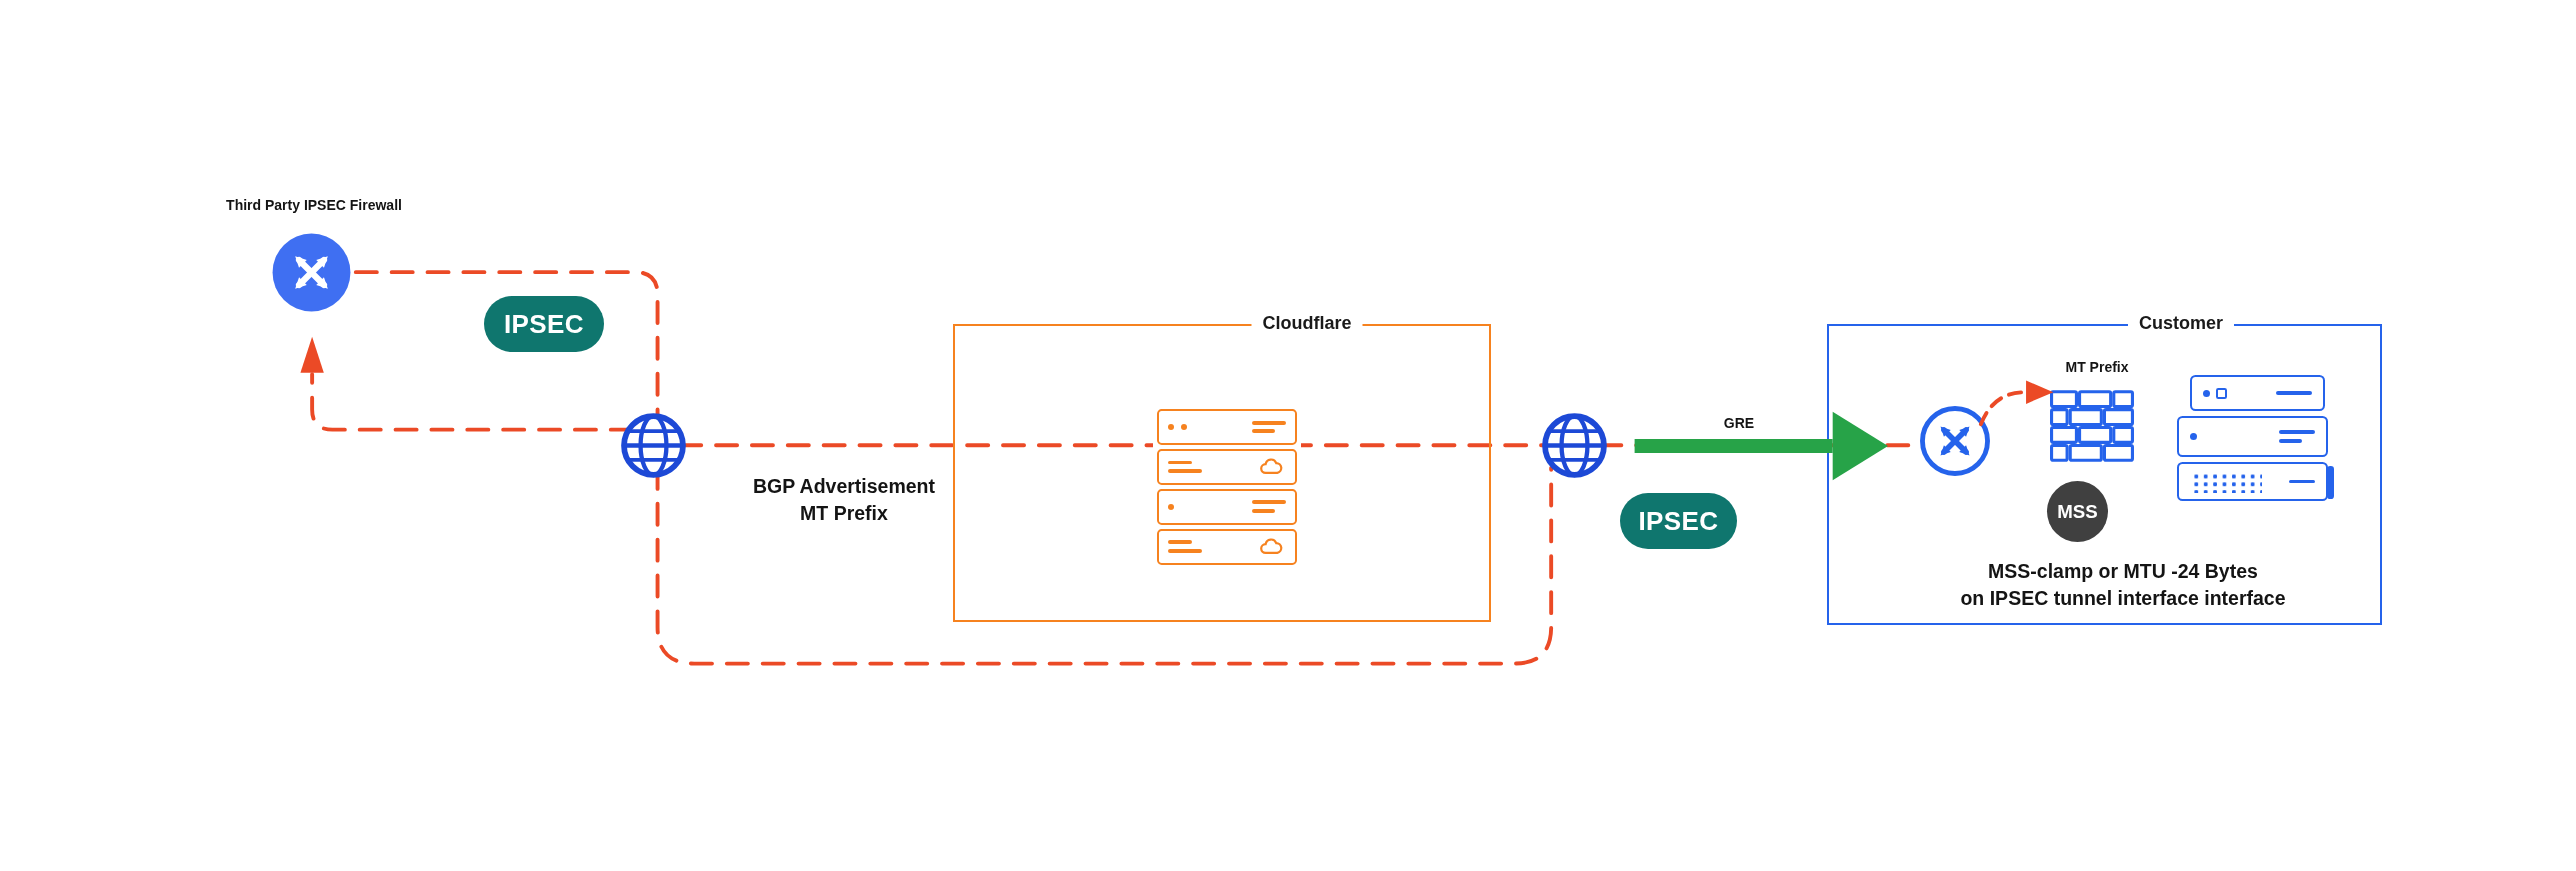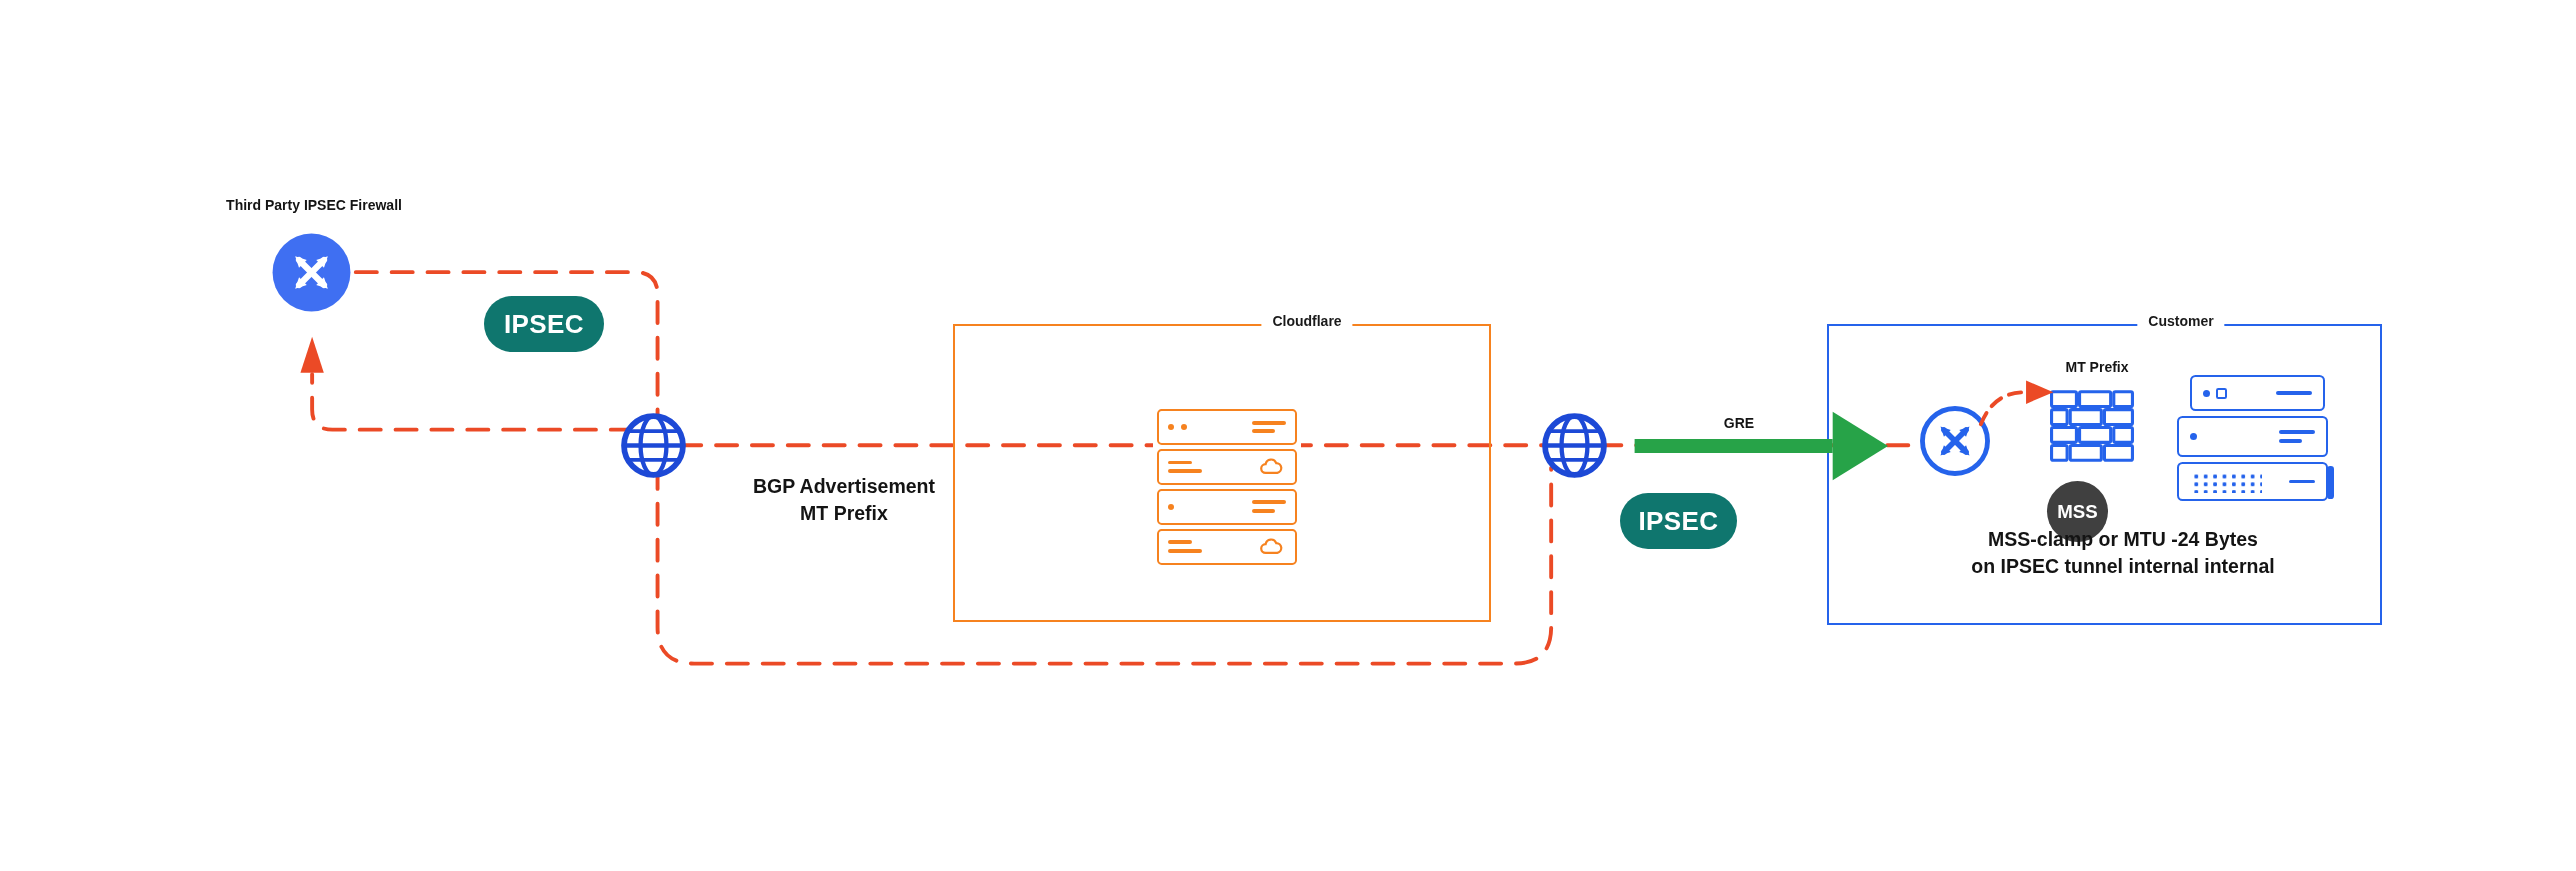--- a/index.html
+++ b/index.html
@@ -11,21 +11,21 @@
     overflow:hidden;
   }
   svg.layer{position:absolute;left:0;top:0;}
   #paths{z-index:2;}
   #overlay2{z-index:20;}
   .icon{position:absolute;z-index:10;}
   .zone{position:absolute;z-index:5;}
   .zlabel{
     position:absolute;top:-13.3px;transform:translateX(-50%);
     background:#ffffff;padding:0 11px;
-    font-weight:700;font-size:14px;color:#1a1a1a;white-space:nowrap;
+    font-weight:700;font-size:18px;color:#1a1a1a;white-space:nowrap;
   }
   .txt{
     position:absolute;z-index:30;transform:translateX(-50%);
     font-weight:700;color:#141414;white-space:nowrap;line-height:1.4;
   }
   .s24{font-size:14px;}
   .s25{font-size:19.5px;}
   .oval{
     position:absolute;z-index:25;
     background:#0f766e;border-radius:779px;
@@ -250,19 +250,19 @@
 
   <div class="txt s25" style="left:844px;top:473px;text-align:center;">
     <div>BGP Advertisement</div>
     <div>MT Prefix</div>
   </div>
 
   <div class="txt s24" style="left:1739px;top:414px;">GRE</div>
 
   <div class="txt s24" style="left:2097px;top:358px;">MT Prefix</div>
 
-  <div class="txt s25" style="left:2123px;top:526px;text-align:center;">
+  <div class="txt s25" style="left:2123px;top:558px;text-align:center;">
     <div>MSS-clamp or MTU -24 Bytes</div>
-    <div>on IPSEC tunnel internal internal</div>
+    <div>on IPSEC tunnel interface interface</div>
   </div>
 
 </div>
 
 
 </body></html>

